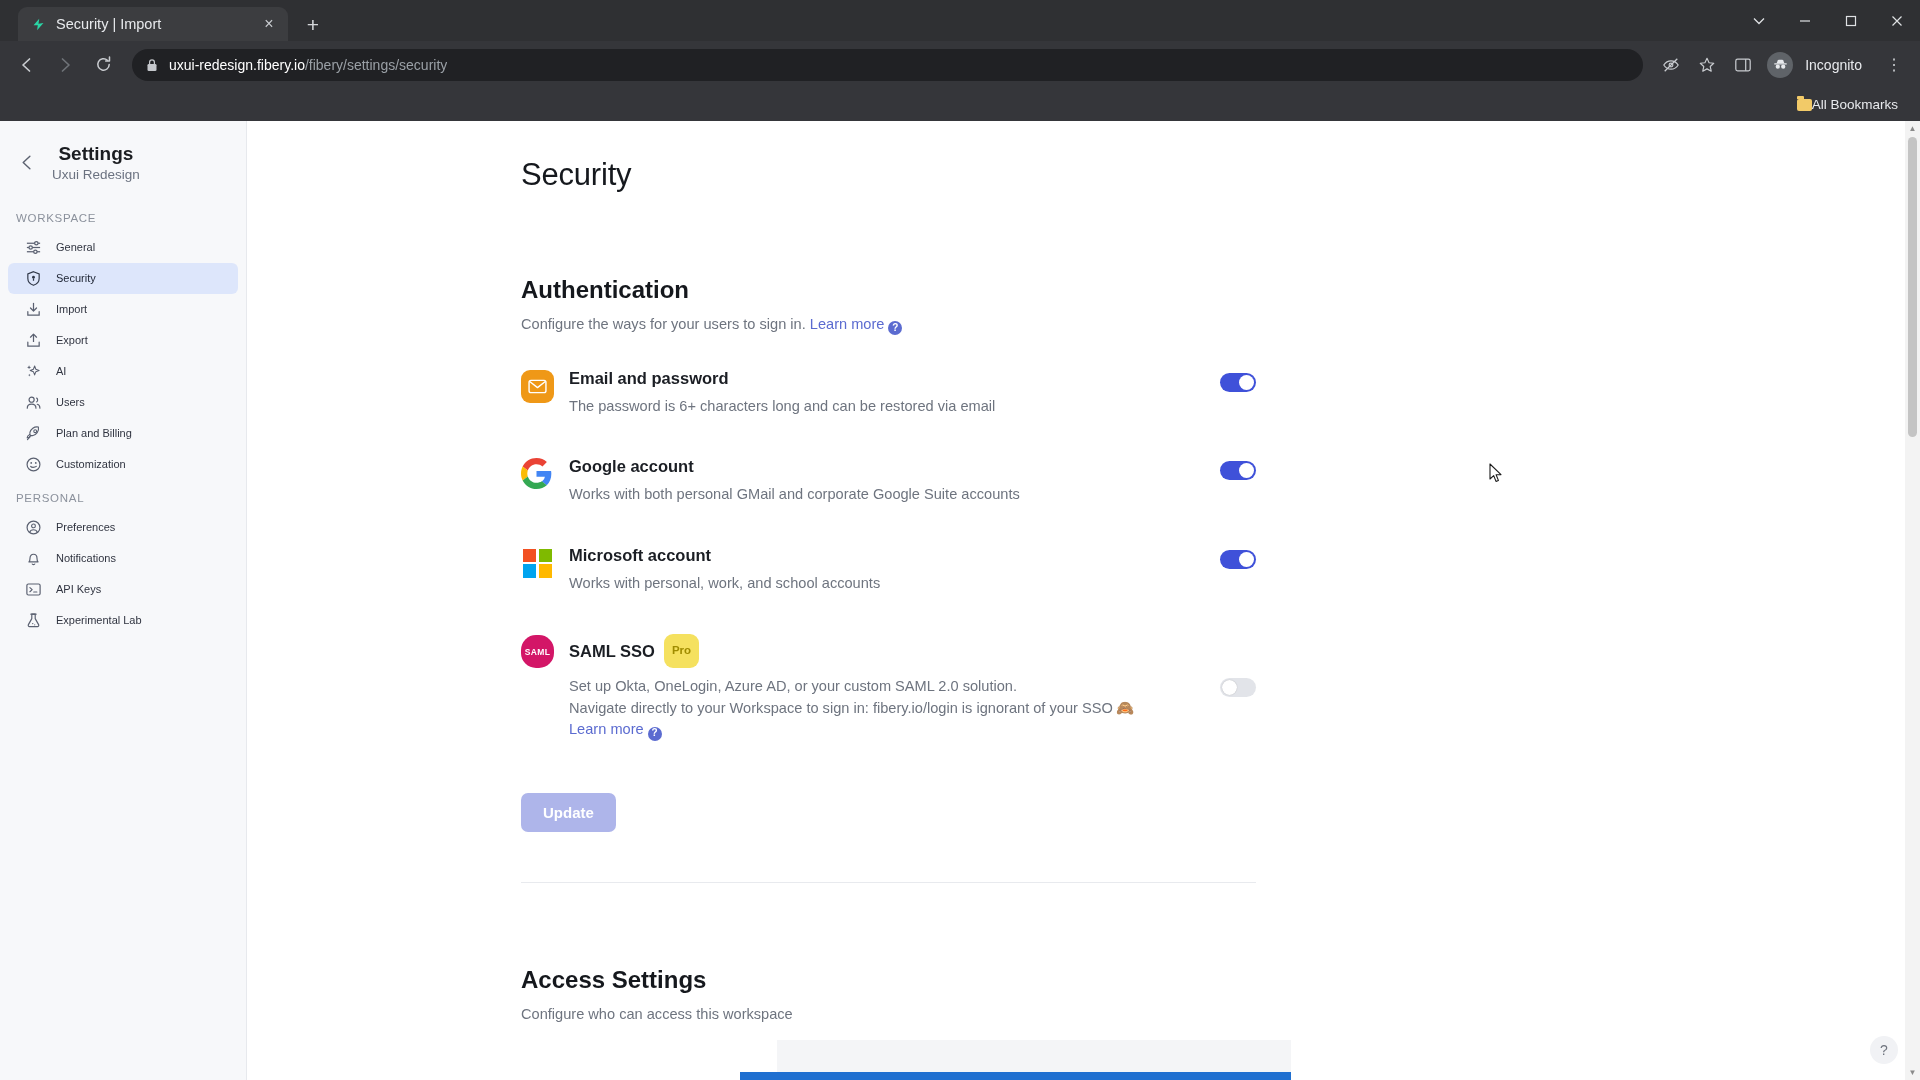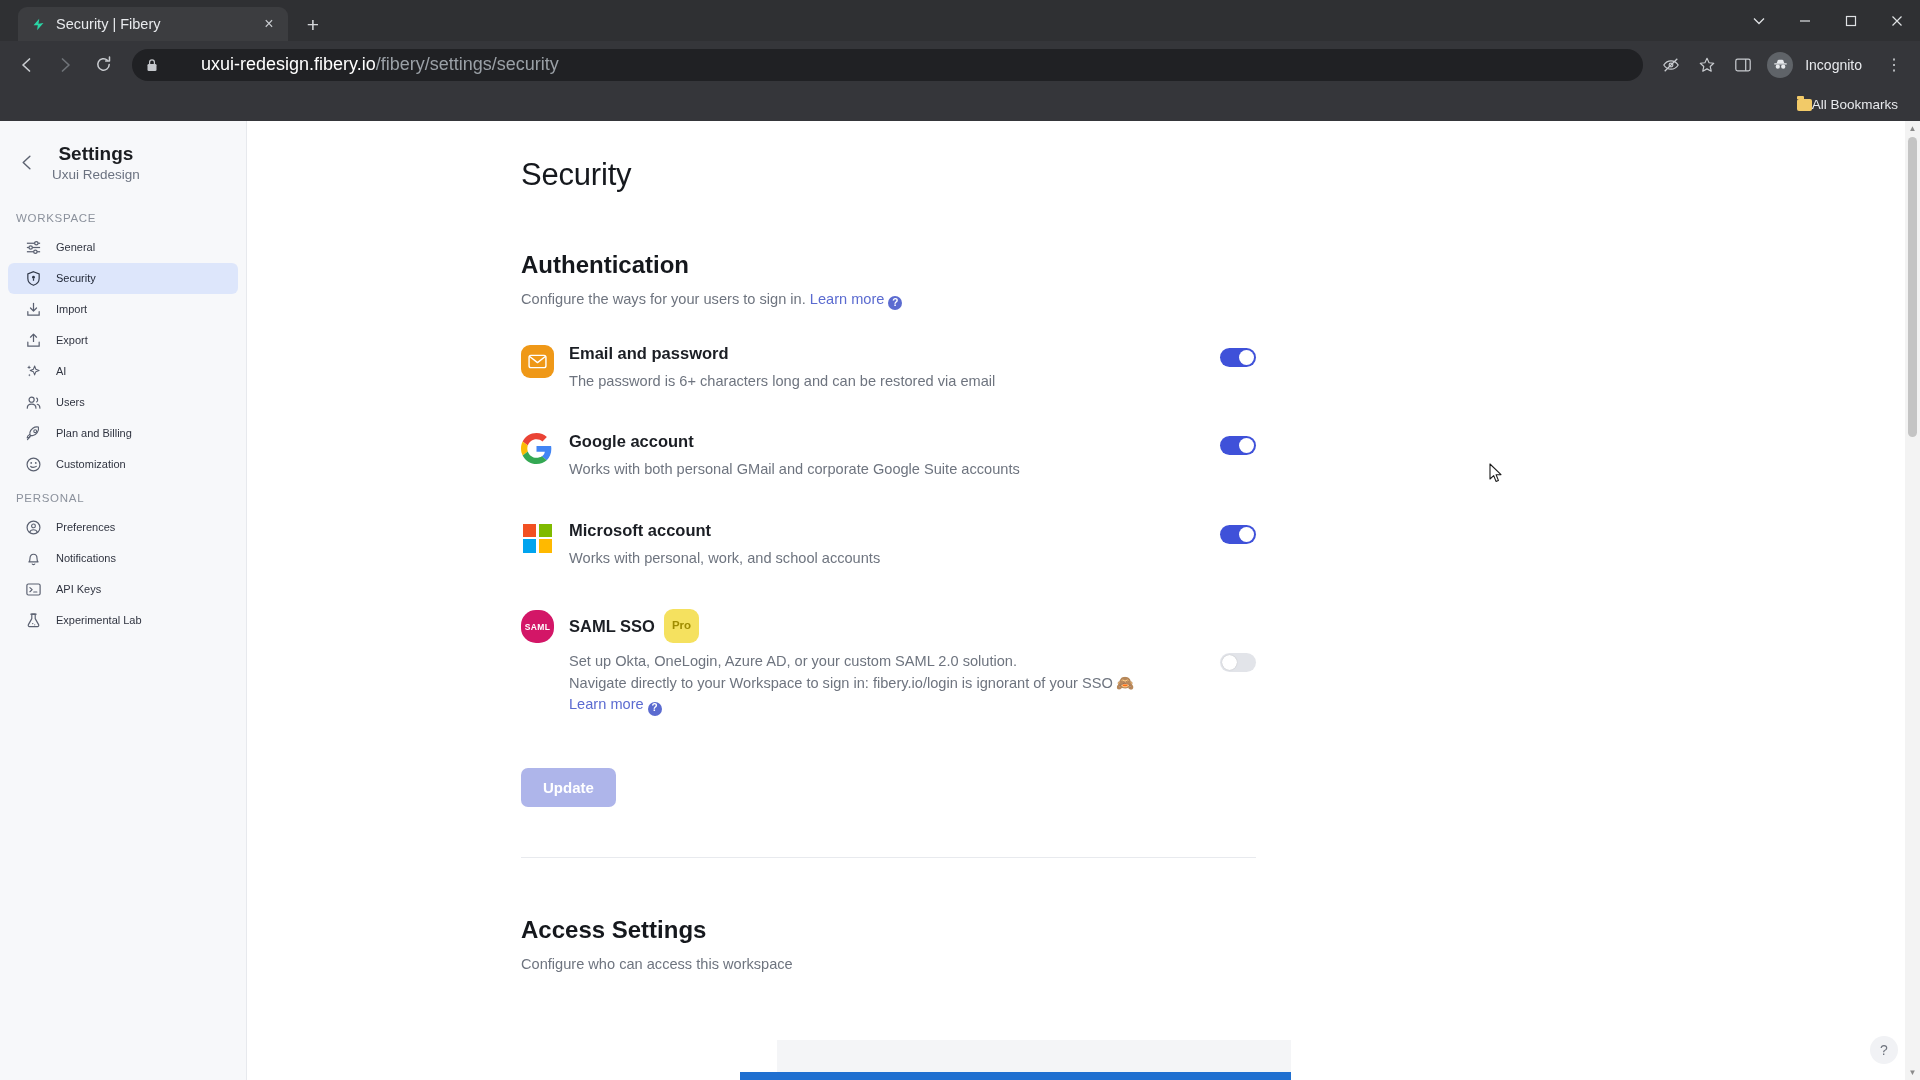--- a/index.html
+++ b/index.html
@@ -54,21 +54,21 @@
     width: 34px; height: 34px; border-radius: 50%; display: flex;
     align-items: center; justify-content: center; color: #c9ccd0; flex: none;
   }
   .nav-btn.disabled { color: #6f7378; }
   .omnibox {
     flex: 1; height: 32px; background: #202124; border-radius: 16px;
     display: flex; align-items: center; padding: 0 14px; gap: 11px;
     margin: 0 8px; min-width: 0;
   }
   .lock-icon { color: #c5c8cc; flex: none; display: flex; }
-  .url { font-size: 18px; white-space: nowrap; overflow: hidden; margin-left: 32px; }
+  .url { font-size: 14px; white-space: nowrap; overflow: hidden; }
   .url .host { color: #ffffff; }
   .url .path { color: #9aa0a6; }
   .tool-icon {
     width: 32px; height: 32px; display: flex; align-items: center;
     justify-content: center; color: #c9ccd0; flex: none; border-radius: 50%;
   }
   .incognito-pill {
     display: flex; align-items: center; gap: 12px; height: 34px;
     padding: 0 12px 0 4px; border-radius: 17px; flex: none;
   }
@@ -121,21 +121,21 @@
   .nav-item.active { background: #dde6fb; color: #1d2433; }
   .nav-item.active .ic { color: #2f3747; }
 
   
   .content { flex: 1; overflow: hidden; position: relative; background: #fff; }
   .content-inner { padding: 36px 0 0 0; }
   .col { width: 735px; margin-left: 274px; }
 
   .page-title { font-size: 31px; font-weight: normal; color: #15181d; letter-spacing: -0.2px; }
 
-  .sec-title { font-size: 24px; color: #15181d; margin-top: 58px; }
+  .sec-title { font-size: 24px; color: #15181d; margin-top: 83px; }
   .sec-desc { font-size: 14.6px; color: #6e747f; margin-top: 12px; }
   .link { color: #5b6bd0; }
   .help-badge {
     display: inline-flex; width: 14px; height: 14px; border-radius: 50%;
     background: #5b6bd0; color: #fff; font-size: 10px; font-weight: bold;
     align-items: center; justify-content: center; vertical-align: -2px;
     margin-left: 4px;
   }
 
   .auth-list { margin-top: 24px; }
@@ -203,21 +203,21 @@
 
 <div class="browser">
 
   <div class="tabstrip">
     <div class="tab">
       <span class="tab-favicon">
         <svg width="17" height="17" viewBox="0 0 24 24">
           <path d="M5 13 L13 4 L12 11 L19 10 L10 20 L11 13 Z" fill="#2ad6a5"></path>
         </svg>
       </span>
-      <span class="tab-title">Security | Fibery</span>
+      <span class="tab-title">Security | Import</span>
       <span class="tab-close">×</span>
     </div>
     <div class="newtab">+</div>
     <div class="win-controls">
       <div class="win-btn">
         <svg width="12" height="12" viewBox="0 0 12 12">
             <path d="M1 3.5 L6 8.5 L11 3.5" stroke="#dfe1e4" stroke-width="1.3" fill="none"></path>
           </svg>
       </div>
       <div class="win-btn">

